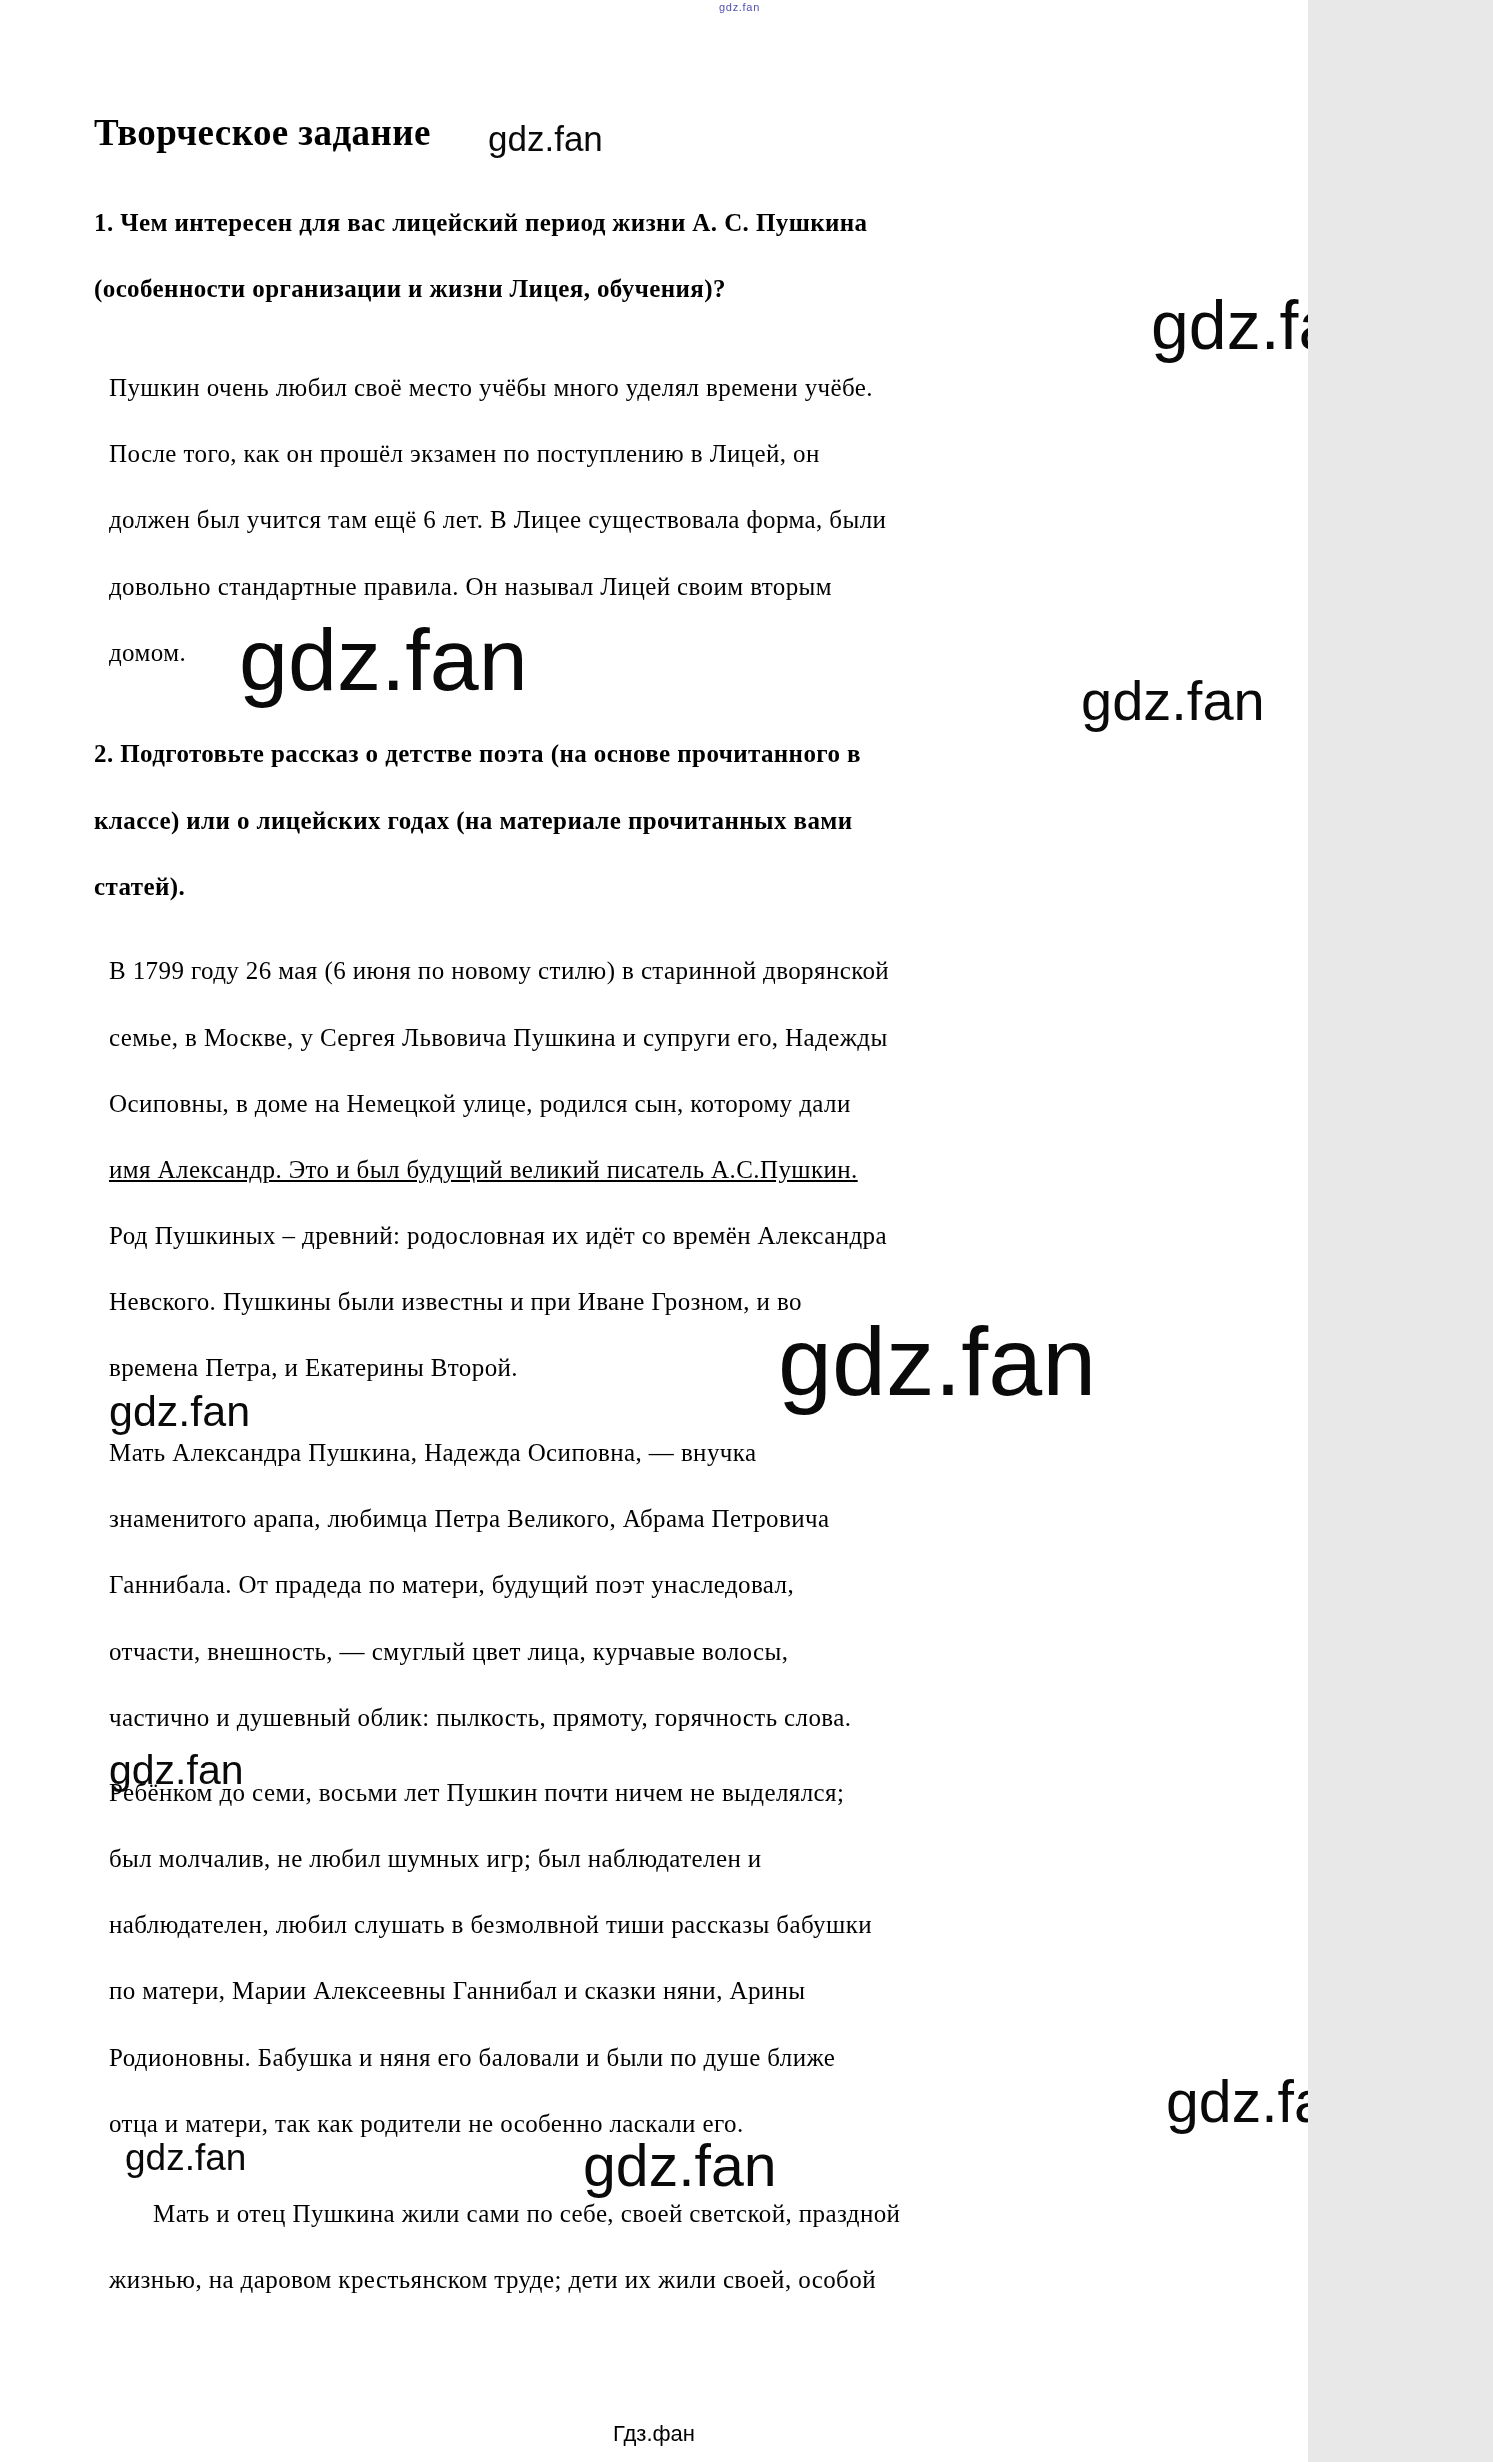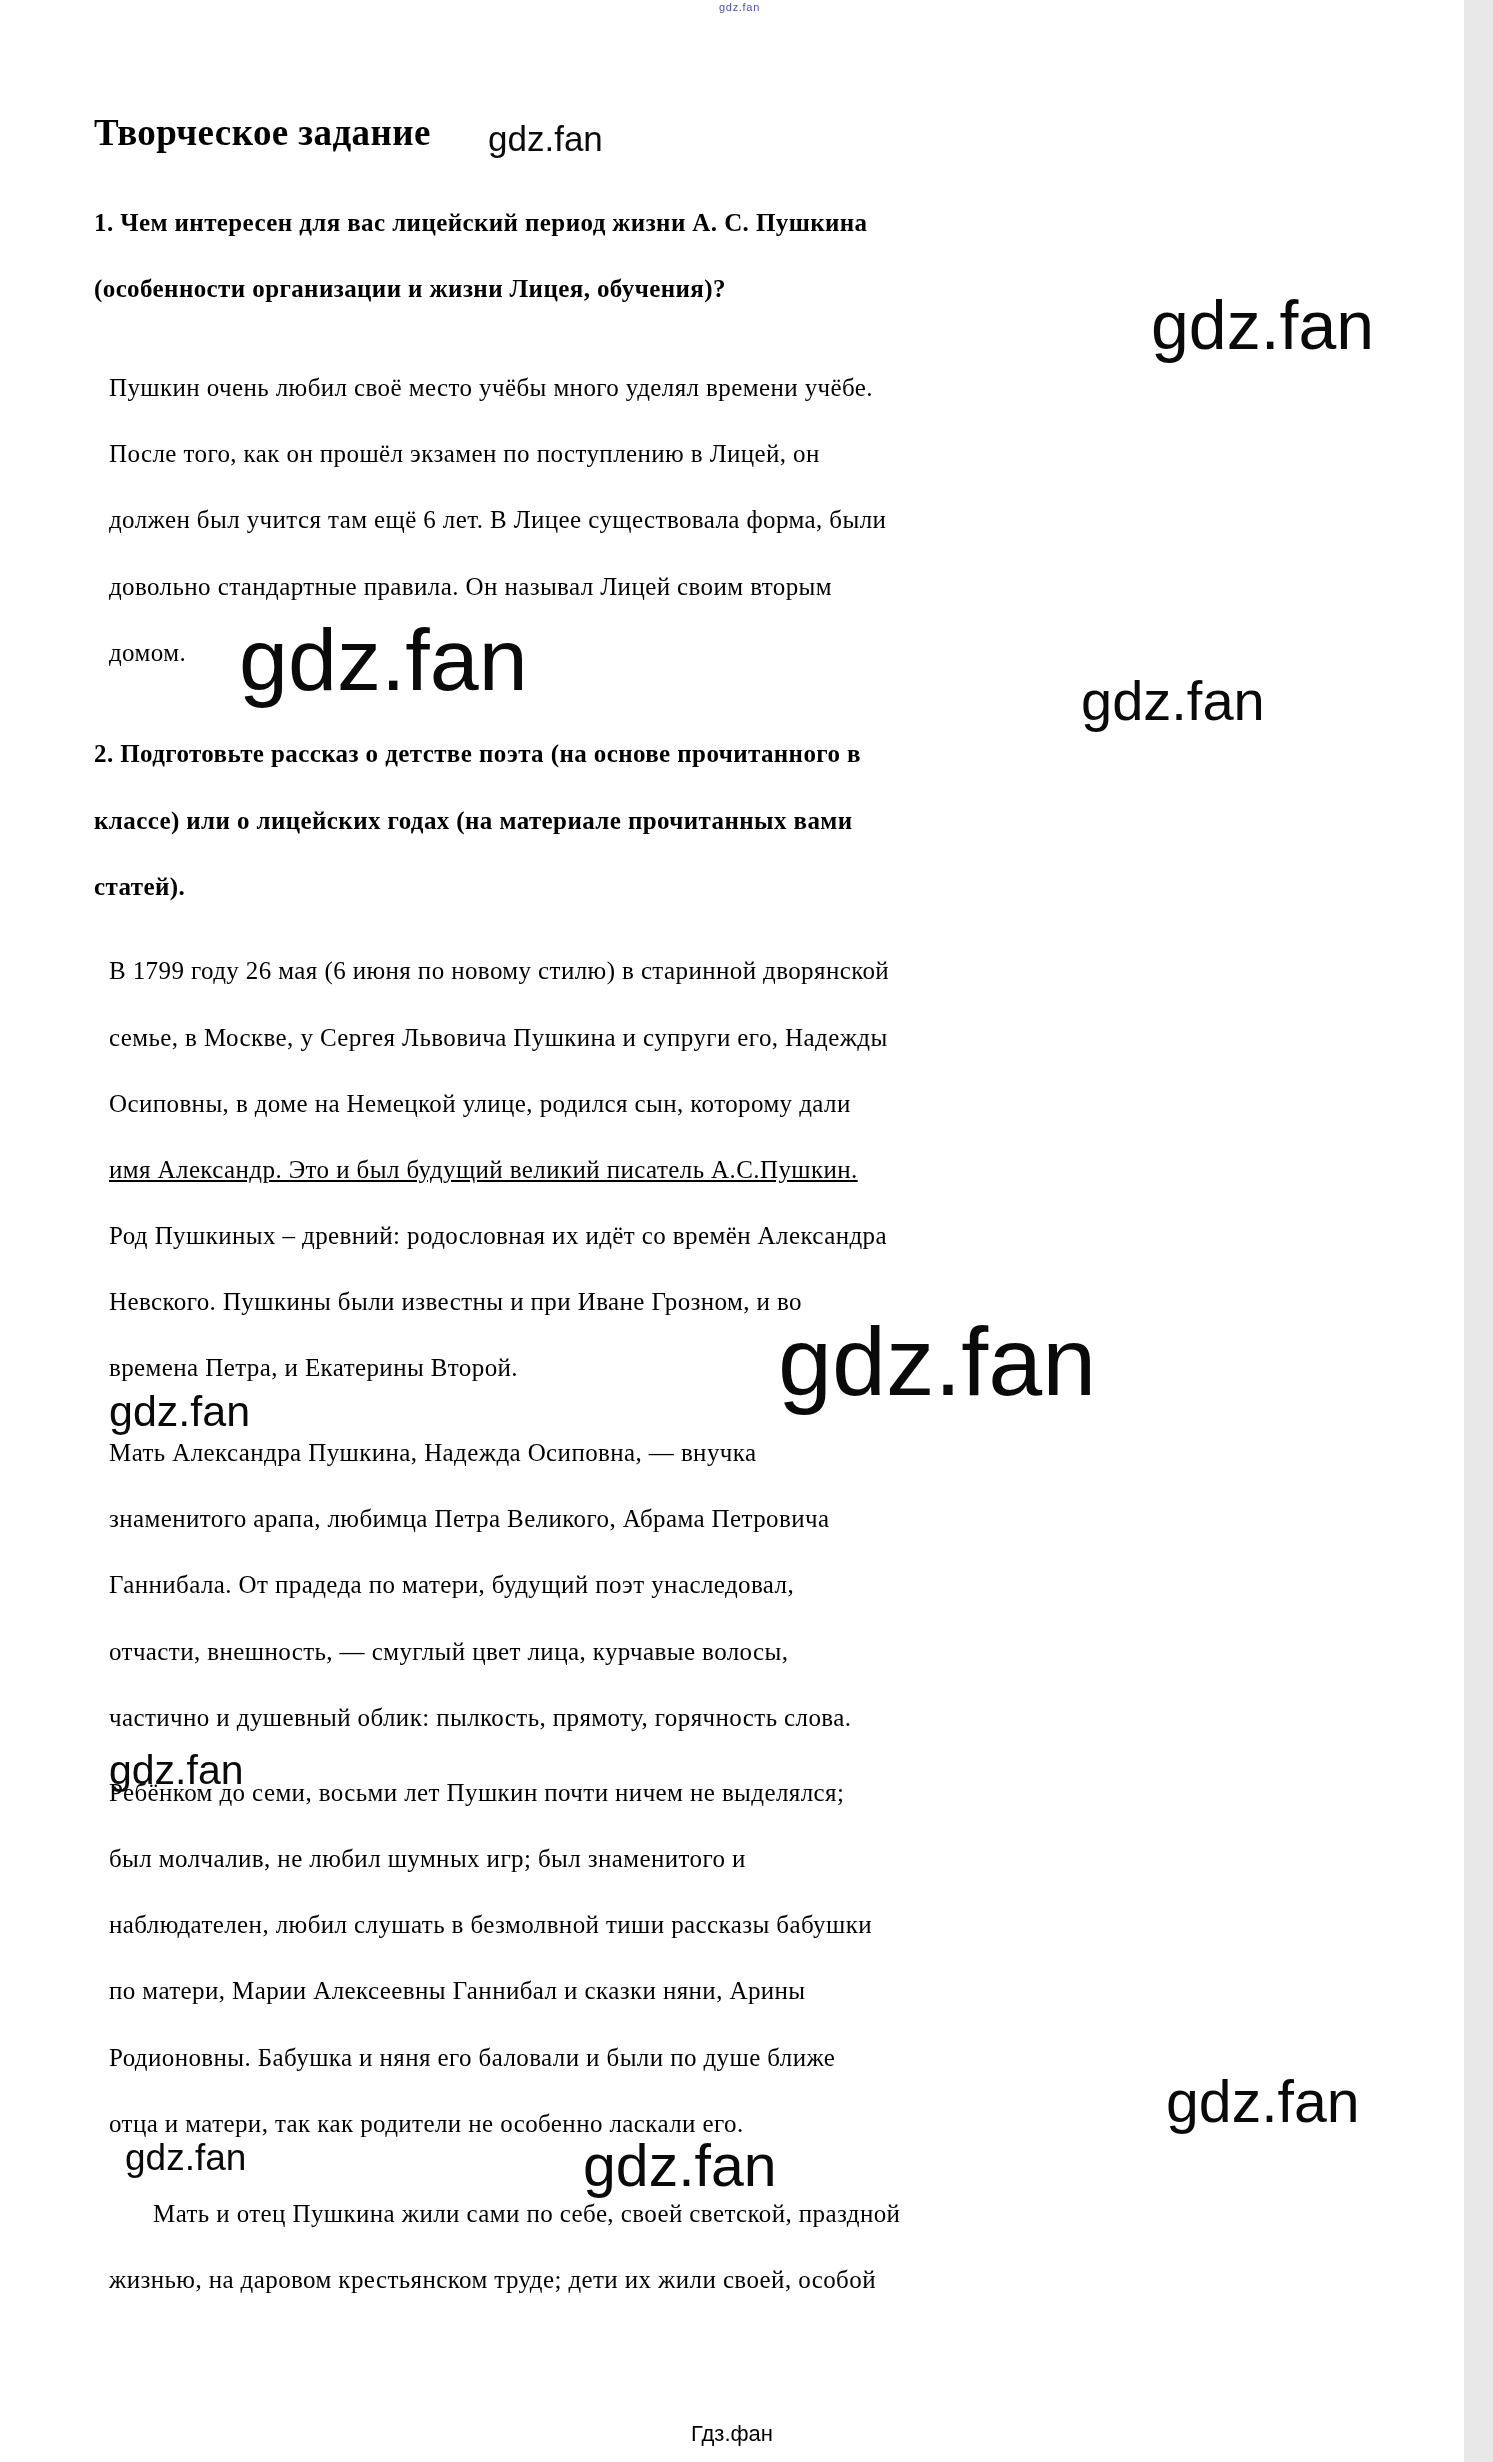--- a/index.html
+++ b/index.html
@@ -1,18 +1,18 @@
 <!DOCTYPE html>
 <html lang="ru" style="font-size:11.8px"><head>
 <meta charset="utf-8">
 <style>
   html,body{margin:0;padding:0;background:#e8e8e8;}
   .page{
     position:relative;
-    width:1464px;
+    width:1308px;
     height:2462px;
     background:#ffffff;
     overflow:hidden;
     font-family:"Liberation Serif", serif;
     color:#000000;
   }
   .line{
     position:absolute;
     white-space:nowrap;
     font-size:25px;
@@ -83,21 +83,21 @@
 
   <div class="line" style="left:109px;top:1440px;">Мать Александра Пушкина, Надежда Осиповна, — внучка</div>
   <div class="line" style="left:109px;top:1506px;">знаменитого арапа, любимца Петра Великого, Абрама Петровича</div>
   <div class="line" style="left:109px;top:1572px;">Ганнибала. От прадеда по матери, будущий поэт унаследовал,</div>
   <div class="line" style="left:109px;top:1639px;">отчасти, внешность, — смуглый цвет лица, курчавые волосы,</div>
   <div class="line" style="left:109px;top:1705px;">частично и душевный облик: пылкость, прямоту, горячность слова.</div>
 
   <div class="wm" style="left:109px;top:1750px;font-size:41px;">gdz.fan</div>
 
   <div class="line" style="left:109px;top:1780px;">Ребёнком до семи, восьми лет Пушкин почти ничем не выделялся;</div>
-  <div class="line" style="left:109px;top:1846px;">был молчалив, не любил шумных игр; был знаменитого и</div>
+  <div class="line" style="left:109px;top:1846px;">был молчалив, не любил шумных игр; был наблюдателен и</div>
   <div class="line" style="left:109px;top:1912px;">наблюдателен, любил слушать в безмолвной тиши рассказы бабушки</div>
   <div class="line" style="left:109px;top:1978px;">по матери, Марии Алексеевны Ганнибал и сказки няни, Арины</div>
   <div class="line" style="left:109px;top:2045px;">Родионовны. Бабушка и няня его баловали и были по душе ближе</div>
   <div class="line" style="left:109px;top:2111px;">отца и матери, так как родители не особенно ласкали его.</div>
 
   <div class="wm" style="left:1166px;top:2073px;font-size:59px;">gdz.fan</div>
   <div class="wm" style="left:125px;top:2139px;font-size:37px;">gdz.fan</div>
   <div class="wm" style="left:583px;top:2137px;font-size:59px;">gdz.fan</div>
 
   <div class="line" style="left:109px;top:2201px;margin-left:44px;">Мать и отец Пушкина жили сами по себе, своей светской, праздной</div>

